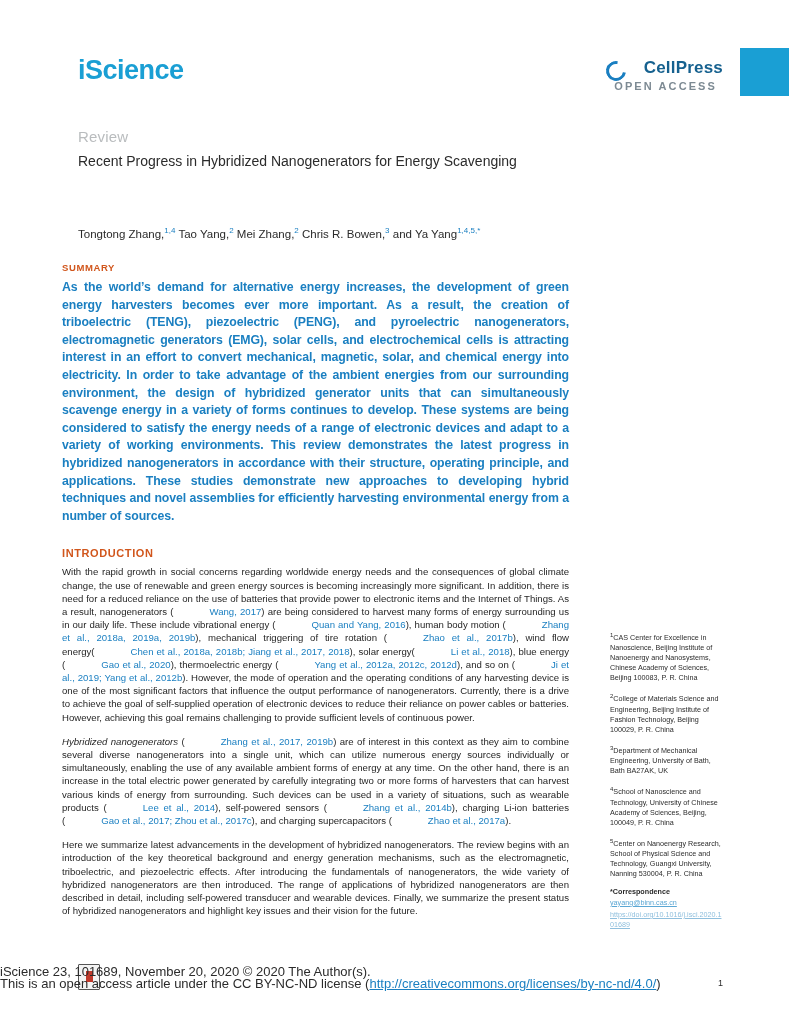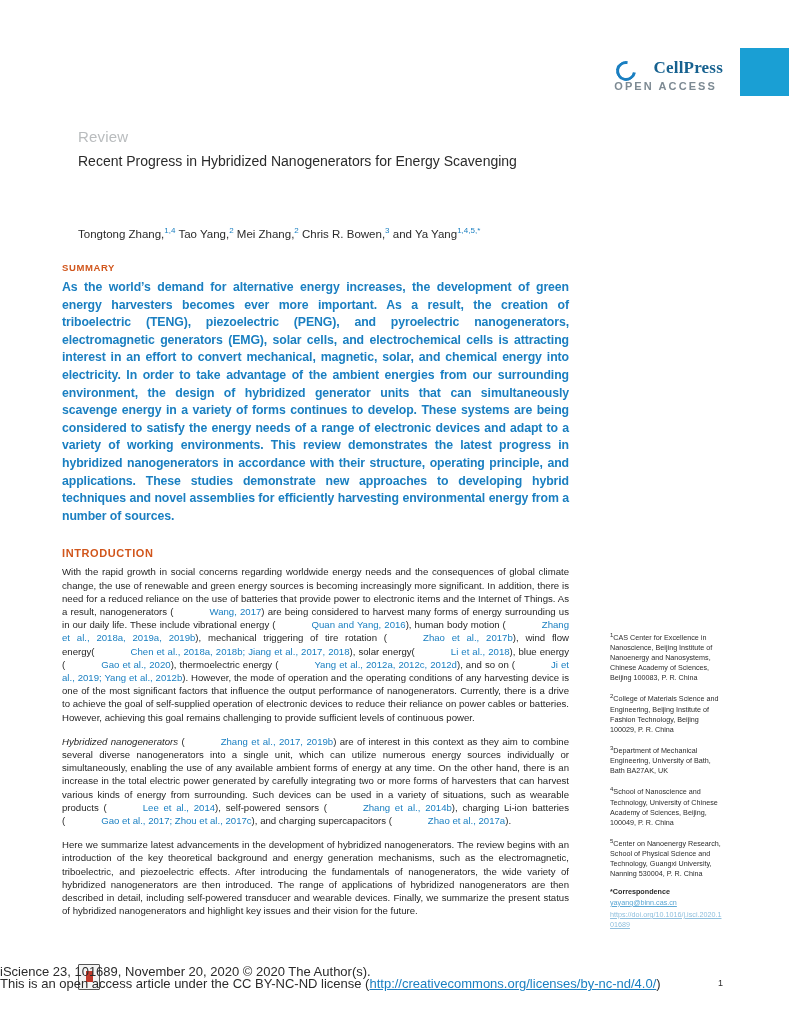--- a/index.html
+++ b/index.html
@@ -33,21 +33,20 @@
     position: absolute;
     right: 66px;
     top: 58px;
     text-align: right;
   }
   .cellpress-row {
     display: flex;
     align-items: center;
     justify-content: flex-end;
     gap: 22px;
-    font-family: Liberation Serif, serif;
   }
   .cp-logo-mark {
     width: 17px; height: 17px;
     position: relative;
     display: inline-block;
   }
   .cp-logo-mark:before {
     content: "";
     position: absolute;
     width: 14px; height: 14px;
@@ -216,20 +215,21 @@
     right: 66px;
     top: 14px;
     font-size: 9px;
     color: #2b2b2b;
   }
 </style>
 </head>
 <body>
 
 <div class="header">
+  <div class="journal-title">iScience</div>
 
   <div class="cellpress-block">
     <div class="cellpress-row">
       <span class="cp-logo-mark"></span>
       <span class="cp-name">CellPress</span>
     </div>
     <div class="cp-open">OPEN ACCESS</div>
   </div>
 
   <div class="blue-tab"></div>

